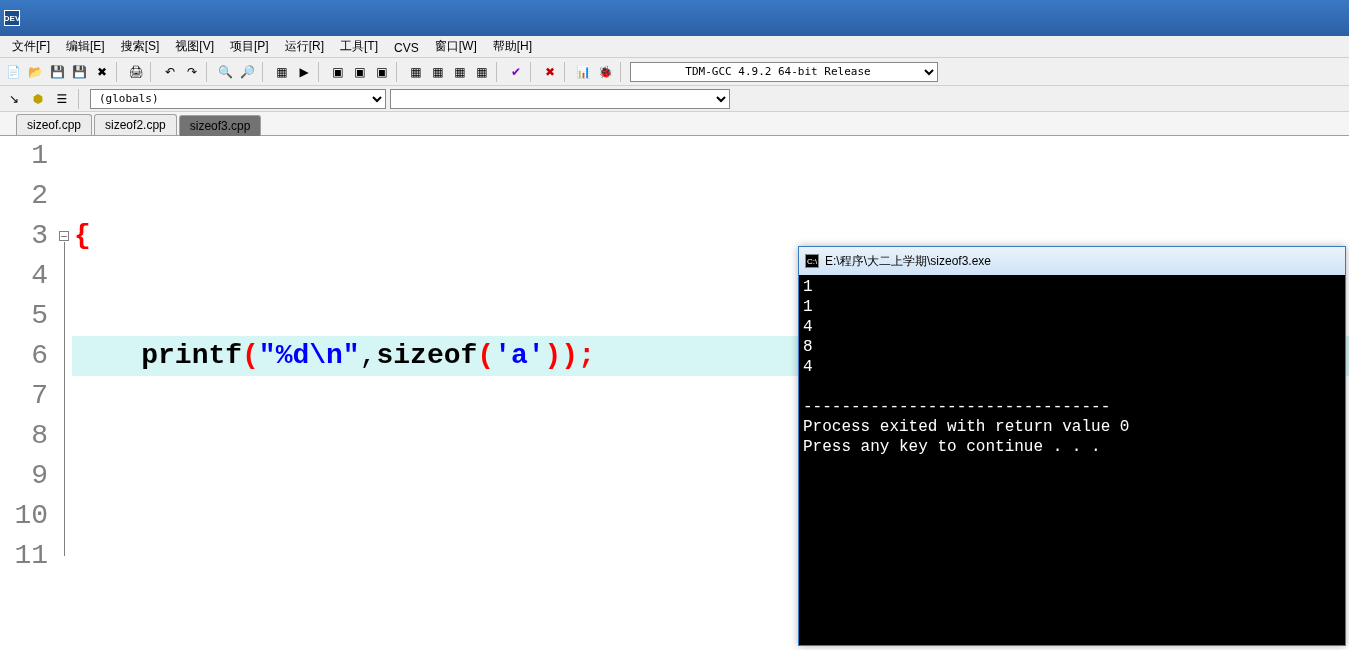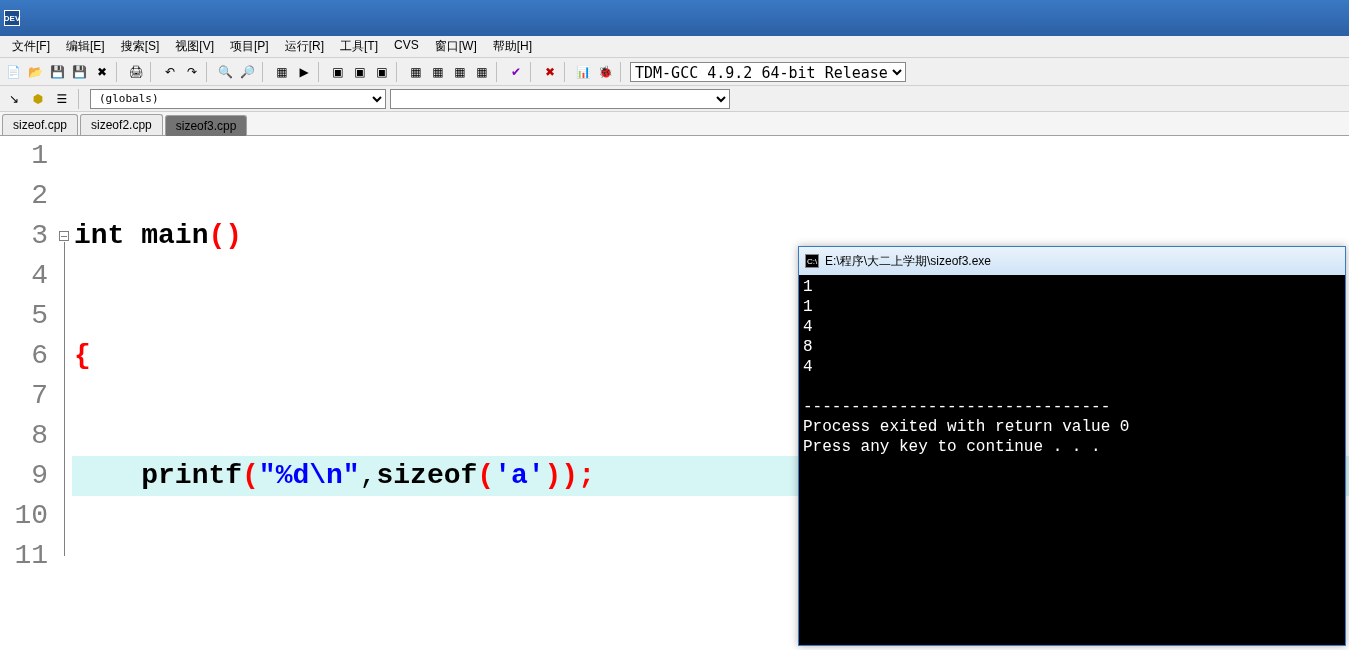--- a/index.html
+++ b/index.html
@@ -1,28 +1,28 @@
 <!DOCTYPE html>
 <html><head>
 <meta charset="utf-8">
 <style>
   * { margin: 0; padding: 0; box-sizing: border-box; }
   body { font-family: "Microsoft YaHei", "SimSun", sans-serif; font-size: 12px; background: #fff; overflow: hidden; width: 1349px; height: 650px; position: relative; }
   .titlebar { background: linear-gradient(#3a79c4,#2c5fa3); color: #fff; height: 36px; display: flex; align-items: center; padding: 0 4px; font-size: 12px; }
   .titlebar .appicon { width: 16px; height: 16px; background: #1a4c8c; border: 1px solid #fff; margin-right: 6px; display: inline-flex; align-items: center; justify-content: center; color: #fff; font-size: 8px; font-weight: bold; }
-  .menubar { background: #f0f0f0; height: 22px; display: flex; align-items: flex-start; padding: 0 4px; border-bottom: 1px solid #d0d0d0; }
+  .menubar { background: #f0f0f0; height: 22px; display: flex; align-items: flex-end; padding: 0 4px; border-bottom: 1px solid #d0d0d0; }
   .menubar span { padding: 2px 8px; cursor: default; }
   .toolbar { background: #f0f0f0; height: 28px; display: flex; align-items: center; padding: 2px 4px; border-bottom: 1px solid #d0d0d0; gap: 2px; }
   .tbtn { width: 20px; height: 20px; border: 1px solid transparent; display: inline-flex; align-items: center; justify-content: center; font-size: 12px; cursor: pointer; }
   .tsep { width: 6px; height: 20px; border-left: 1px solid #c0c0c0; margin: 0 2px; }
-  .compiler-select { height: 20px; font-size: 15px; font-family: monospace; width: 276px; background: #fff; border: 1px solid #888; }
+  .compiler-select { height: 20px; font-size: 11px; font-family: monospace; width: 308px; background: #fff; border: 1px solid #888; text-align: center; }
   .toolbar2 { background: #f0f0f0; height: 26px; display: flex; align-items: center; padding: 2px 4px; border-bottom: 1px solid #d0d0d0; gap: 4px; }
   .globals-select { height: 20px; font-size: 11px; font-family: monospace; width: 296px; background: #fff; border: 1px solid #888; padding-left: 4px; }
   .classcombo { height: 20px; width: 340px; background: #fff; border: 1px solid #888; }
-  .tabs { background: #f5f5f5; height: 24px; display: flex; align-items: flex-end; padding-left: 2px; border-bottom: 1px solid #a0a0a0; }
+  .tabs { background: #f5f5f5; height: 24px; display: flex; align-items: flex-end; padding-left: 16px; border-bottom: 1px solid #a0a0a0; }
   .tab { padding: 3px 10px; border: 1px solid #a0a0a0; border-bottom: none; background: #ececec; margin-right: 2px; font-size: 12px; cursor: pointer; border-radius: 3px 3px 0 0; }
   .tab.active { background: #737373; font-weight: normal; position: relative; top: 1px; }
   .editor { position: relative; font-family: Consolas, "Courier New", monospace; font-size: 28px; line-height: 40px; display: flex; height: 520px; }
   .gutter { width: 58px; text-align: right; padding-right: 10px; color: #808080; background: #fff; user-select: none; }
   .foldcol { width: 14px; background: #fff; position: relative; }
   .foldbox { position: absolute; left: 1px; width: 10px; height: 10px; border: 1px solid #808080; background: #fff; }
   .foldbox::before { content: ""; position: absolute; left: 1px; right: 1px; top: 4px; border-top: 1px solid #808080; }
   .foldline { position: absolute; left: 6px; width: 0; border-left: 1px solid #808080; }
   .code { flex: 1; white-space: pre; }
   .codeline { height: 40px; padding-left: 2px; }
@@ -126,21 +126,20 @@
     <div>8</div>
     <div>9</div>
     <div>10</div>
     <div>11</div>
   </div>
   <div class="foldcol">
     <div class="foldbox" style="top:95px;"></div>
     <div class="foldline" style="top:106px;height:314px;"></div>
   </div>
   <div class="code">
-    <div class="codeline"><span class="kw">int</span><span class="fn"> main</span><span class="paren">()</span></div>
     <div class="codeline"><span class="paren">{</span></div>
     <div class="codeline hl"><span class="plain">    </span><span class="fn">printf</span><span class="paren">(</span><span class="str">"%d\n"</span><span class="plain">,</span><span class="kw">sizeof</span><span class="paren">(</span><span class="str">'a'</span><span class="paren">));</span></div>
     
     
     
     
     
     
     
   </div>

